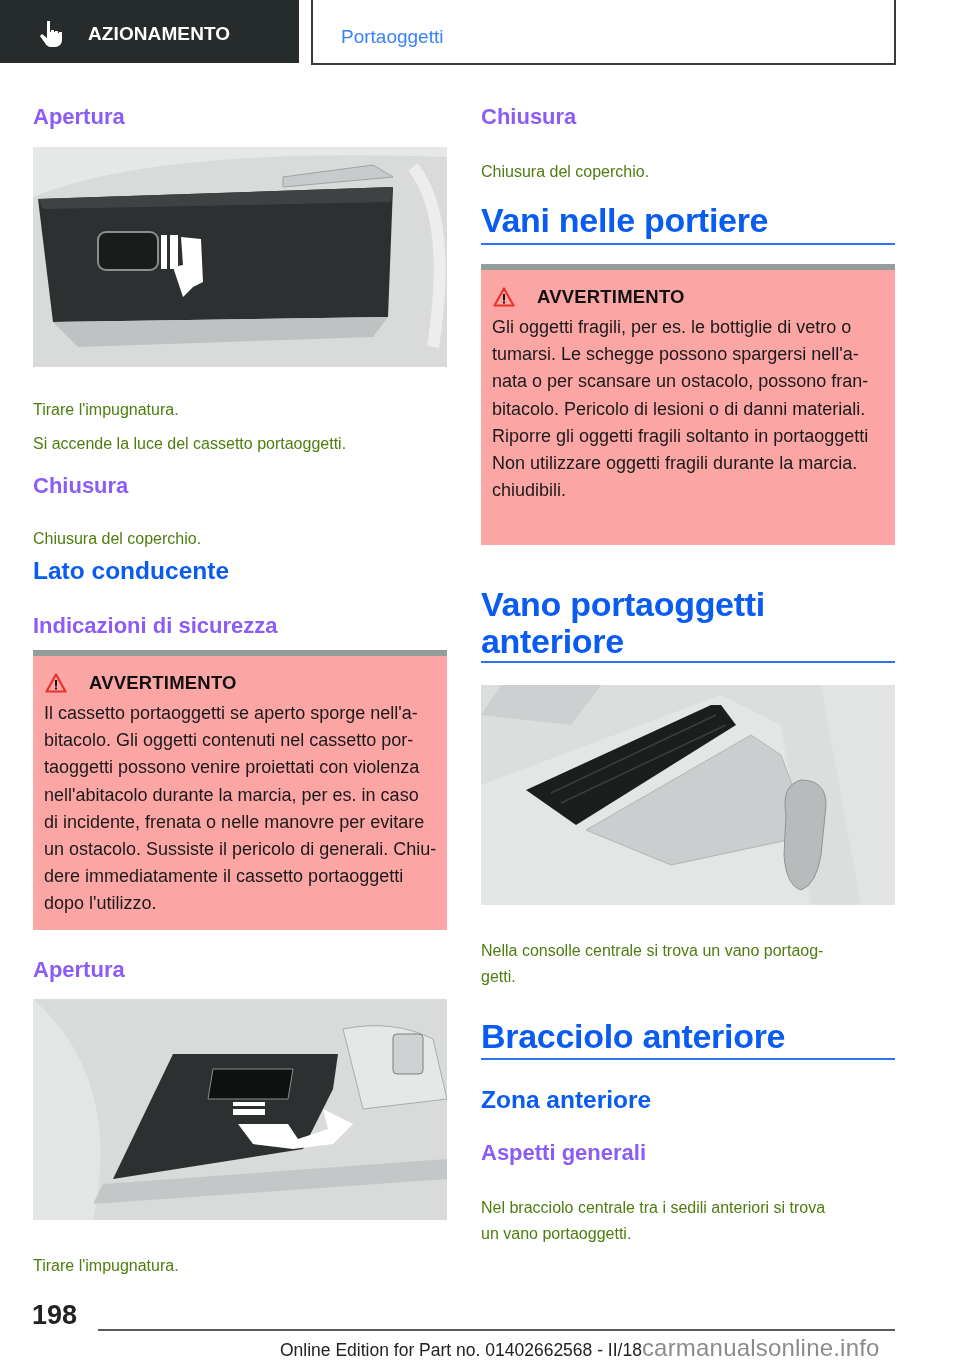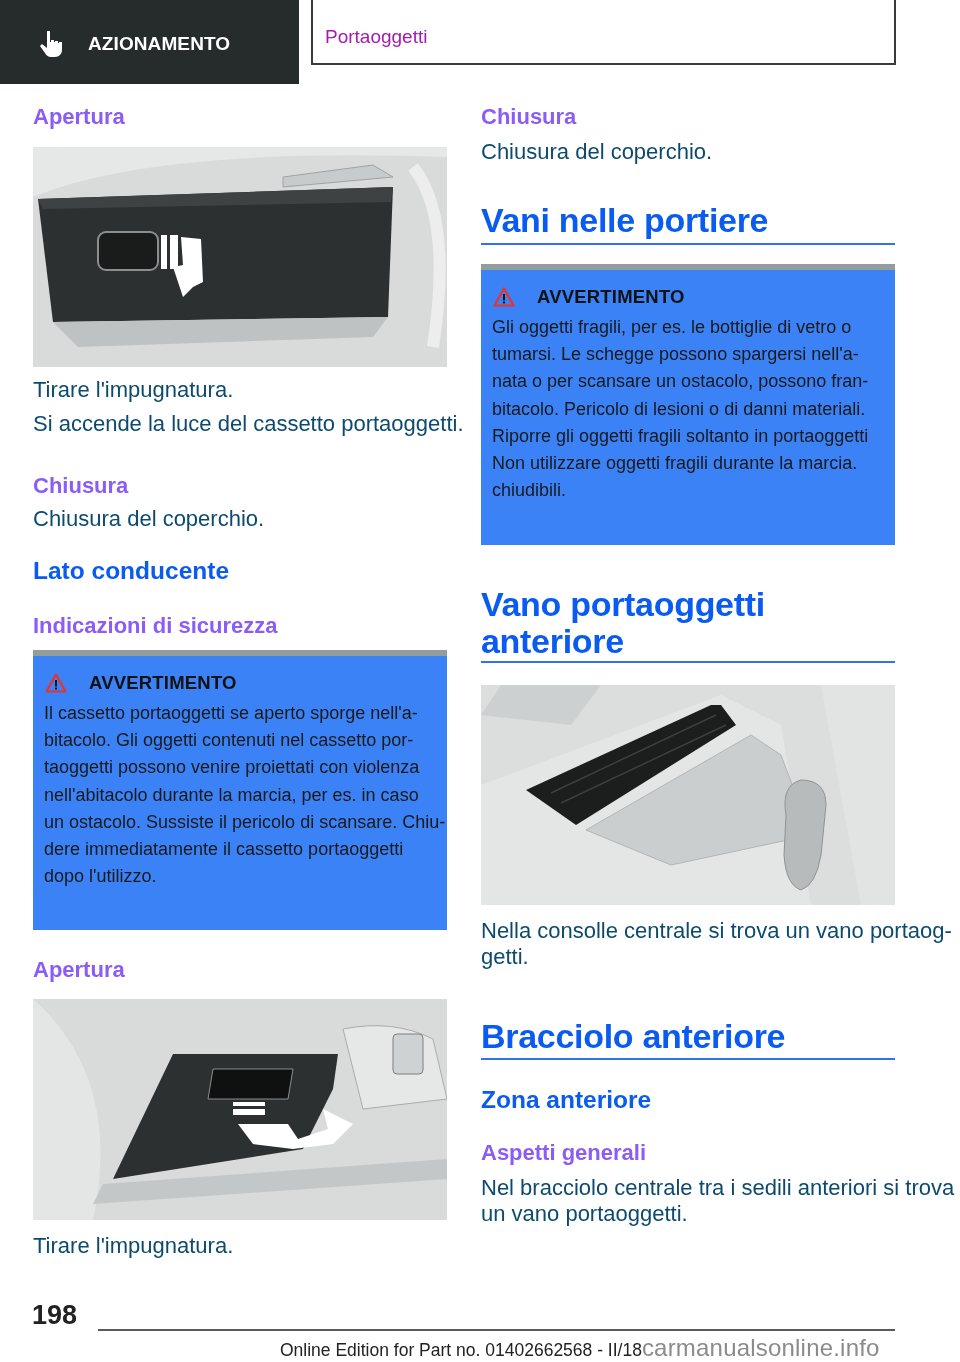--- a/index.html
+++ b/index.html
@@ -2,35 +2,35 @@
 <html><head>
 <meta charset="utf-8">
 <style>
   * { box-sizing: border-box; margin: 0; padding: 0; }
   html, body { width: 960px; height: 1362px; background: #ffffff; overflow: hidden; }
   body { position: relative; font-family: "Liberation Sans", "DejaVu Sans", sans-serif; color: #1a1a1a; }
 
   .abs { position: absolute; }
 
   
-  .hdr-tab { left: 0; top: 0; width: 299px; height: 84px; background: #262b2b; display: flex; align-items: center; }
+  .hdr-tab { left: 0; top: 0; width: 299px; height: 63px; background: #262b2b; display: flex; align-items: center; }
   .hdr-tab .hand { width: 30px; height: 30px; margin-left: 38px; margin-top: 4px; }
   .hdr-tab .hdr-label { color: #ffffff; font-weight: bold; font-size: 19px; margin-left: 20px; margin-top: 4px; letter-spacing: 0.1px; }
   .hdr-box { left: 311px; top: -2px; width: 585px; height: 67px; border: 2px solid #3a3a3a; border-top: none; background: #fff; }
-  .hdr-box .hdr-title { position: absolute; left: 12px; top: 28px; font-size: 19px; color: #a21caf; }
+  .hdr-box .hdr-title { position: absolute; left: 28px; top: 28px; font-size: 19px; color: #3b82f6; }
 
   
   .h3 { font-weight: bold; color: #8b5cf6; font-size: 22px; }
   .h2 { font-weight: bold; color: #0a5bf0; font-size: 24.5px; }
   .h1 { font-weight: bold; color: #0a5bf0; font-size: 34px; line-height: 38px; letter-spacing: -0.3px; text-align: right; }
   .rule { height: 2px; background: #2f73ef; }
-  .body-text { font-size: 22px; line-height: 27px; color: #0c4a6e; }
+  .body-text { font-size: 16px; line-height: 27px; color: #4d7c0f; margin-top: 20px; }
 
   
-  .warn { background: #3b82f6; }
+  .warn { background: #fca5a5; }
   .warn .bar { height: 6px; background: #939d9c; }
   .warn .warn-head { display: flex; align-items: center; padding-left: 12px; margin-top: 16px; }
   .warn .warn-head svg { width: 22px; height: 20px; }
   .warn .warn-title { font-weight: bold; font-size: 18.5px; margin-left: 22px; color: #111; letter-spacing: 0.2px; }
   .warn .warn-body { padding: 6px 8px 0 11px; font-size: 18px; line-height: 27.2px; color: #1a1a1a; }
   .warn .warn-body span { display: block; white-space: nowrap; }
 
   
   .illus { background: #d6d8d8; overflow: hidden; }
   .illus svg { width: 100%; height: 100%; display: block; }
@@ -89,21 +89,22 @@
       <rect x="10" y="7" width="2" height="6.5" fill="#111"></rect>
       <rect x="10" y="14.5" width="2" height="2" fill="#111"></rect>
     </svg>
     <span class="warn-title">AVVERTIMENTO</span>
   </div>
   <div class="warn-body">
     <span>Il cassetto portaoggetti se aperto sporge nell'a-</span>
     <span>bitacolo. Gli oggetti contenuti nel cassetto por-</span>
     <span>taoggetti possono venire proiettati con violenza</span>
     <span>nell'abitacolo durante la marcia, per es. in caso</span>
-    <span>un ostacolo. Sussiste il pericolo di scansare. Chiu-</span>
+    <span>di incidente, frenata o nelle manovre per evitare</span>
+    <span>un ostacolo. Sussiste il pericolo di generali. Chiu-</span>
     <span>dere immediatamente il cassetto portaoggetti</span>
     <span>dopo l'utilizzo.</span>
   </div>
 </div>
 
 <div class="abs h3" style="left:33px; top:957px;">Apertura</div>
 
 <div class="abs illus" style="left:33px; top:999px; width:414px; height:221px;">
   <svg viewBox="0 0 414 221" preserveAspectRatio="none">
     <rect width="414" height="221" fill="#d9dbdb"></rect>

